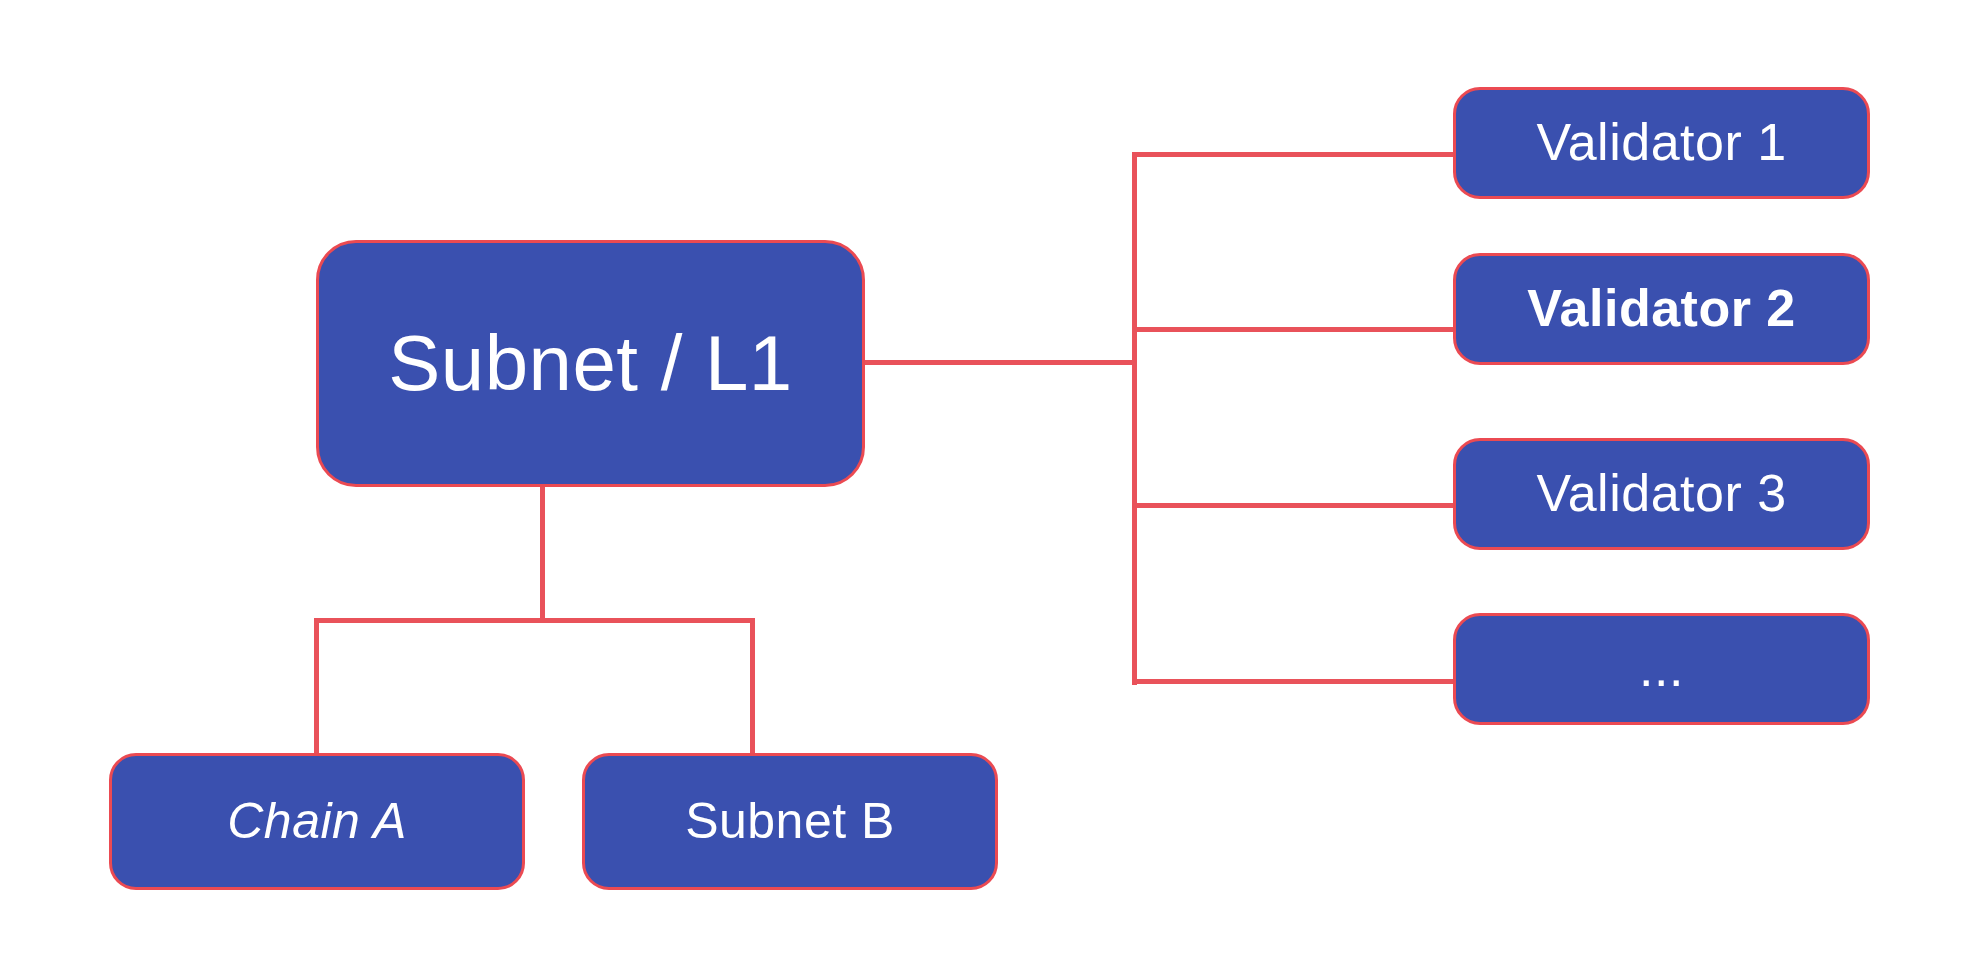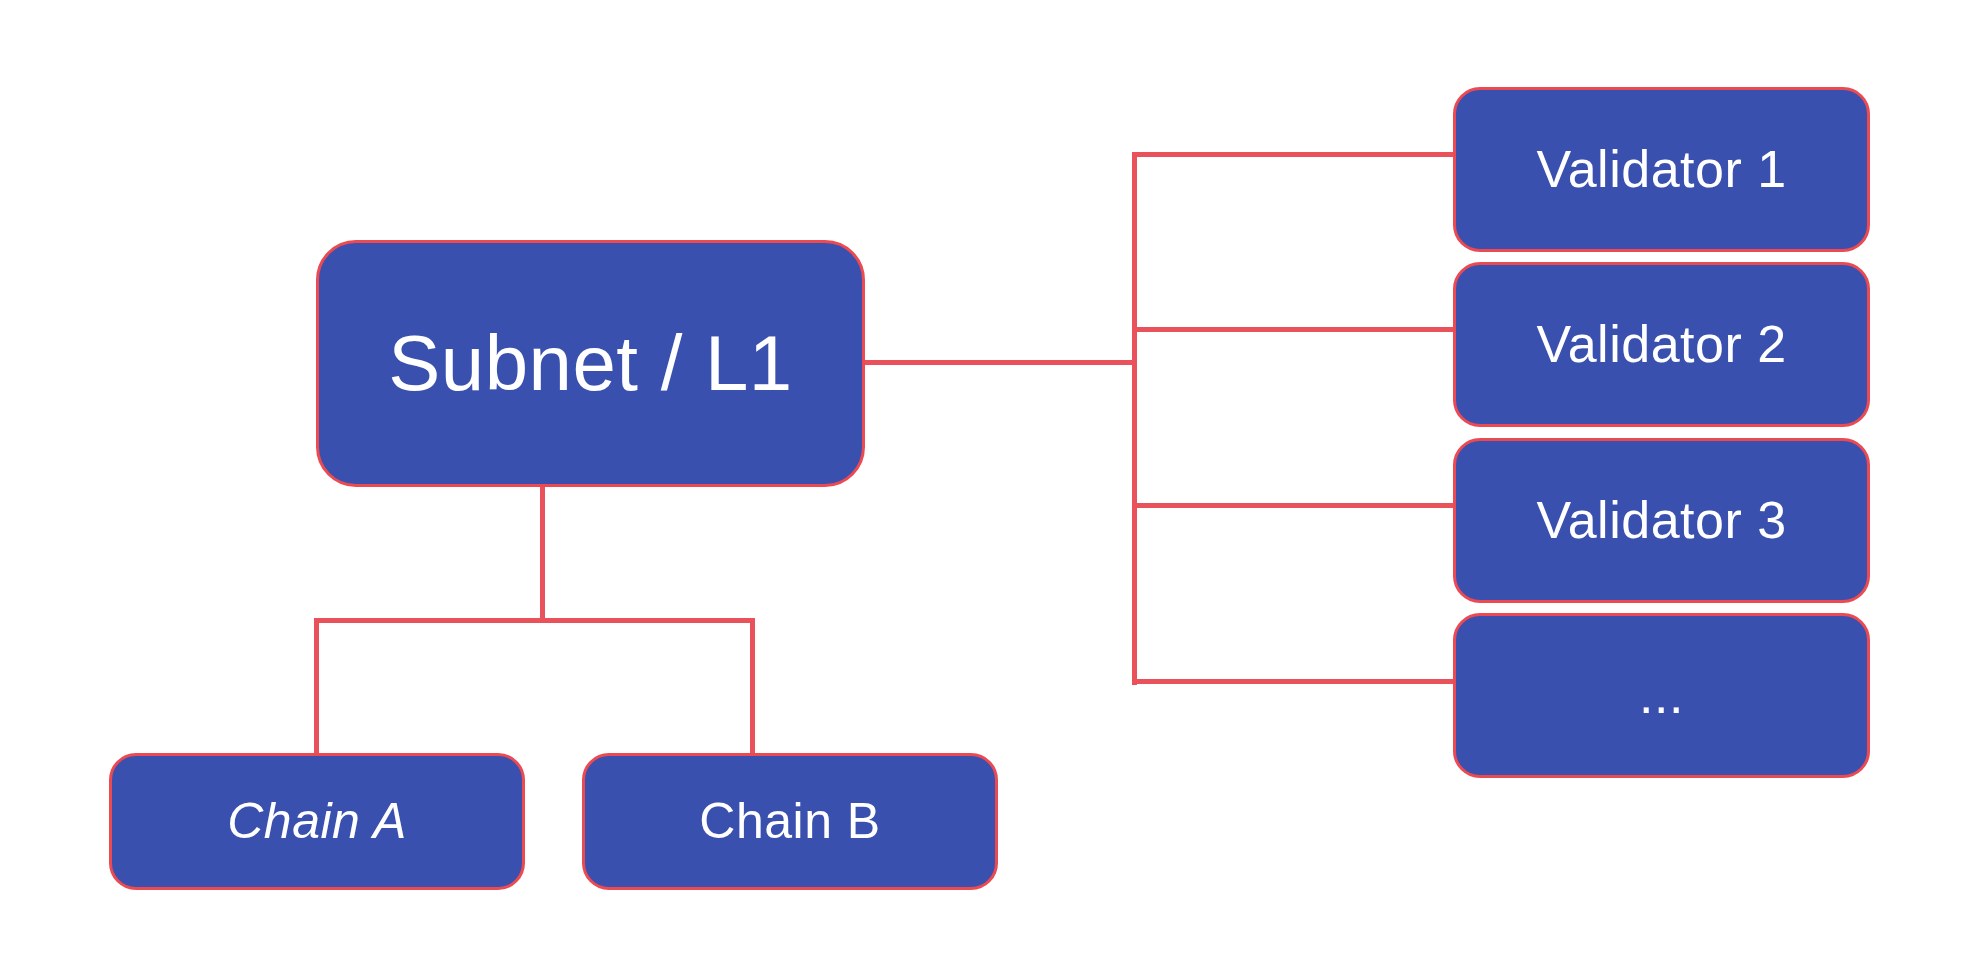--- a/index.html
+++ b/index.html
@@ -52,23 +52,23 @@
     text-align: center;
   }
   .node-subnet {
     left: 268px; top: 240px; width: 549px; height: 247px;
     border-radius: 40px;
     font-size: 78px;
     margin-left: 48px;
   }
   .node-chain-a { left: 109px; top: 753px; width: 416px; height: 137px; font-style: italic; }
   .node-chain-b { left: 582px; top: 753px; width: 416px; height: 137px; }
-  .node-validator { left: 1453px; width: 417px; height: 165px; font-size: 52px; }
+  .node-validator { left: 1453px; width: 417px; height: 112px; font-size: 52px; }
   .node-validator-1    { top: 87px;  }
-  .node-validator-2    { top: 262px; }
+  .node-validator-2    { top: 253px; font-weight: bold; }
   .node-validator-3    { top: 438px; justify-content: center; }
   .node-validator-more { top: 613px; }
 </style>
 </head>
 <body>
 
 <div class="diagram">
 
   <div class="line line-main"></div>
   <div class="line line-trunk"></div>
@@ -83,21 +83,21 @@
 
   <div class="node node-subnet">
     <span>Subnet / L1</span>
   </div>
 
   <div class="node node-chain-a">
     <span>Chain A</span>
   </div>
 
   <div class="node node-chain-b">
-    <span>Chain B</span>
+    <span>Subnet B</span>
   </div>
 
   <div class="node node-validator node-validator-1">
     <span>Validator 1</span>
   </div>
 
   <div class="node node-validator node-validator-2">
     <span>Validator 2</span>
   </div>
 

